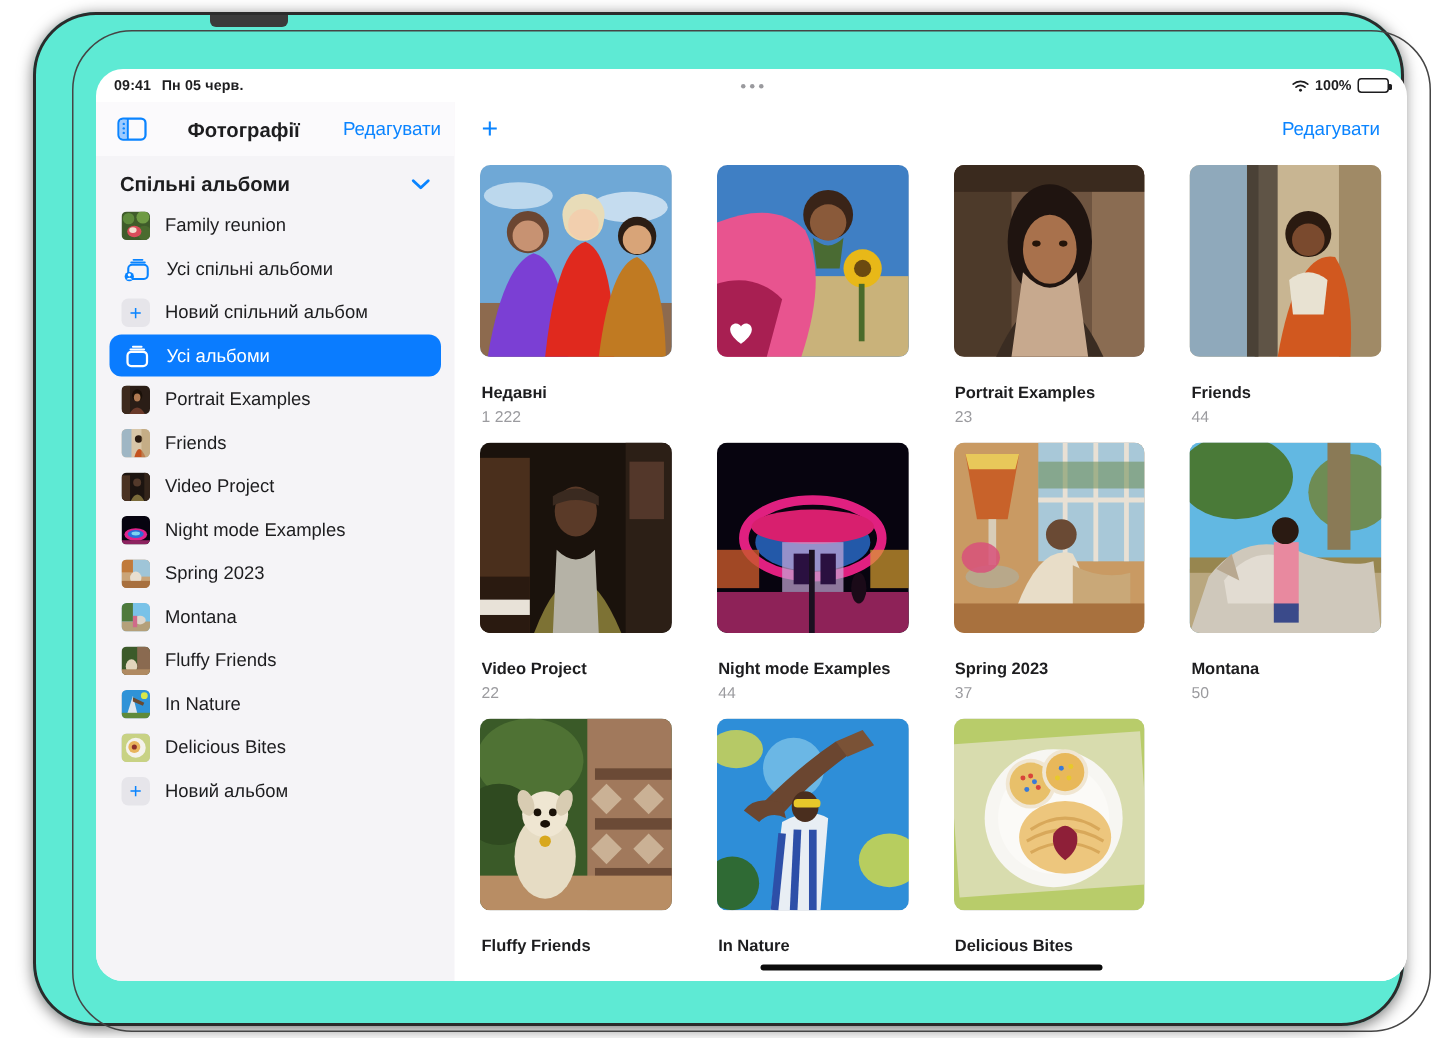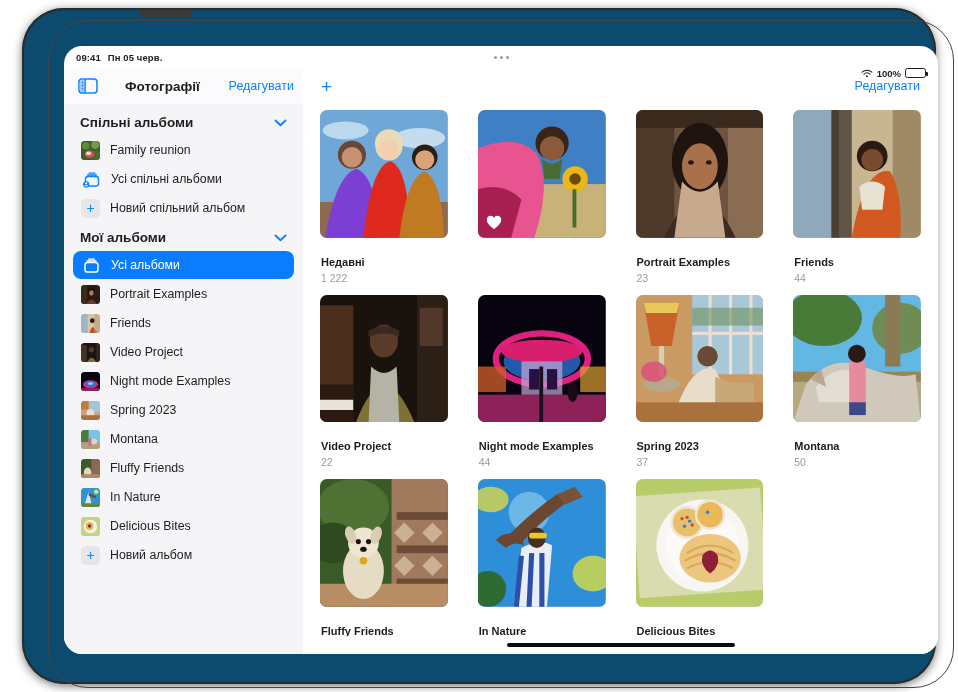--- a/index.html
+++ b/index.html
@@ -8,21 +8,21 @@
     background: #ffffff;
     font-family: "Liberation Sans", sans-serif;
     overflow: hidden;
   }
 
   
   #device-frame {
     position: absolute;
     left: 22px; top: 8px;
     width: 914px; height: 676px;
-    background: #0c4a6e;
+    background: #5eead4;
     border-radius: 42px;
     box-shadow: 0 0 0 2px #2b2b2b inset, 0 2px 10px rgba(0,0,0,.55);
   }
   #device-bezel-edge {
     position: absolute;
     left: 26px; top: 12px;
     width: 906px; height: 668px;
     border-radius: 40px;
     border: 1px solid #454545;
     pointer-events: none;
@@ -63,21 +63,21 @@
     font-size: 9.5px; font-weight: bold; color: #1d1d1f;
     letter-spacing: .1px;
   }
   .status-center {
     position: absolute; left: 0; right: 0; top: 0; height: 22px;
     display: flex; align-items: center; justify-content: center;
   }
   .dots { display: flex; gap: 3px; }
   .dots i { width: 3px; height: 3px; border-radius: 50%; background: #9a9a9e; display: block; }
   .status-right {
-    position: absolute; right: 12px; top: 16px; height: 22px;
+    position: absolute; right: 12px; top: 0; height: 22px;
     display: flex; align-items: center; gap: 4px;
     font-size: 9.5px; font-weight: bold; color: #1d1d1f;
   }
   .wifi-icon { width: 12px; height: 9px; }
   .battery {
     width: 21px; height: 10px;
     border: 1px solid #1d1d1f; border-radius: 2.6px;
     position: relative; padding: 1px;
   }
   .battery::after {
@@ -322,28 +322,20 @@
               </svg>
             </span>
             <span class="side-label">Усі спільні альбоми</span>
           </div>
 
           <div class="side-row">
             <span class="plus-box">+</span>
             <span class="side-label">Новий спільний альбом</span>
           </div>
 
-          <div class="section-header">
-            <span class="sh-label">Мої альбоми</span>
-            <span class="chev">
-              <svg width="13" height="8" viewBox="0 0 13 8">
-                  <path d="M1.5 1.5 L6.5 6.2 L11.5 1.5" fill="none" stroke="#0a84ff" stroke-width="1.9" stroke-linecap="round" stroke-linejoin="round"></path>
-                </svg>
-            </span>
-          </div>
 
           <div class="side-row selected">
             <span class="side-icon">
               <svg width="19" height="17" viewBox="0 0 19 17">
                 <rect x="3" y="5.5" width="13" height="9.6" rx="2.6" fill="none" stroke="#ffffff" stroke-width="1.5"></rect>
                 <path d="M5 4 H14" stroke="#ffffff" stroke-width="1.4" stroke-linecap="round"></path>
                 <path d="M6.6 2.2 H12.4" stroke="#ffffff" stroke-width="1.3" stroke-linecap="round"></path>
               </svg>
             </span>
             <span class="side-label">Усі альбоми</span>

